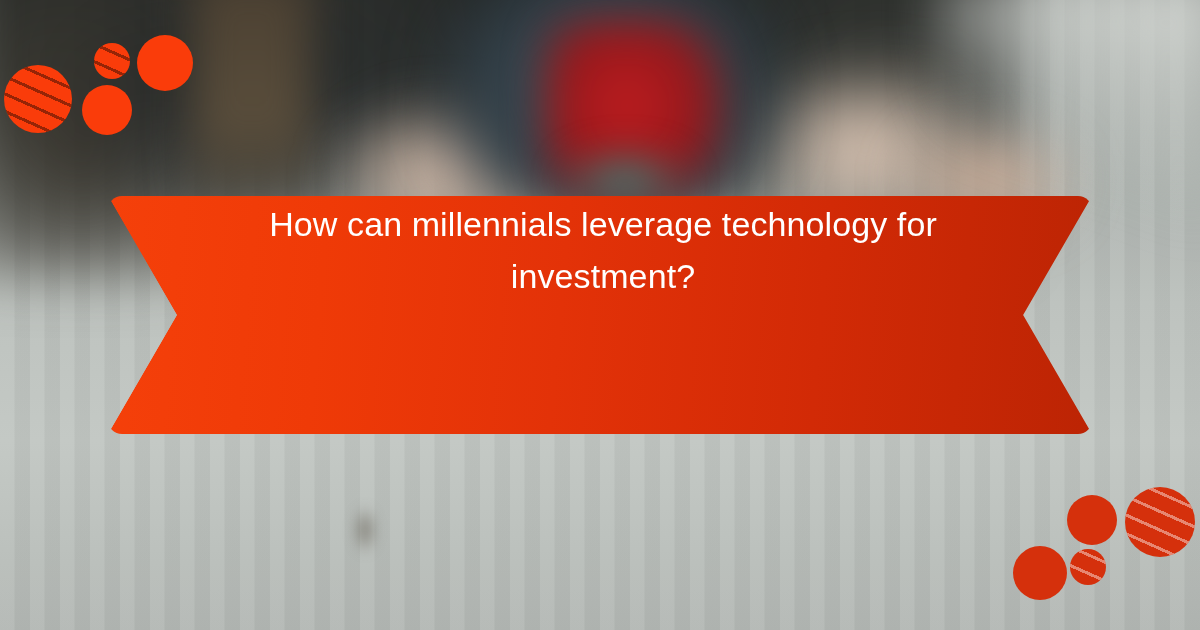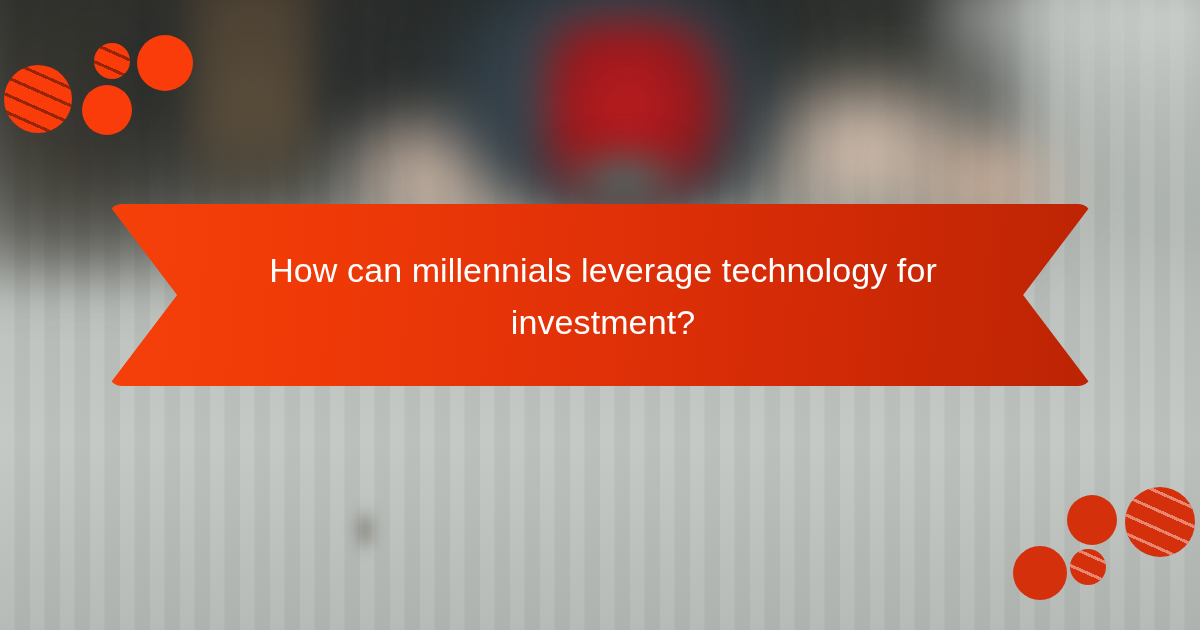--- a/index.html
+++ b/index.html
@@ -178,38 +178,37 @@
       rgba(0,0,0,0.40) 13px,
       rgba(0,0,0,0.40) 16px);
   }
 
   
   .ribbon {
     position: absolute;
     left: 108px;
     top: 196px;
     width: 984px;
-    height: 182px;
+    height: 238px;
     display: flex;
-    align-items: center;
+    align-items: flex-start;
     justify-content: center;
     border-radius: 14px;
     -webkit-clip-path: polygon(
         0% 0%,
         100% 0%,
         100% 100%,
         0% 100%,
         7.0% 50%);
     clip-path: polygon(
         0% 0%,
         100% 0%,
         100% 100%,
         0% 100%,
         7.0% 50%);
-    margin-top: 8px;
   }
   .ribbon-inner {
     position: absolute;
     inset: 0;
     border-radius: 14px;
     background: linear-gradient(95deg, #f5400a 0%, #ef3a07 22%, #e33208 46%, #d22a06 72%, #bc2404 100%);
     -webkit-clip-path: polygon(
         0% 0%,
         100% 0%,
         93.0% 50%,

